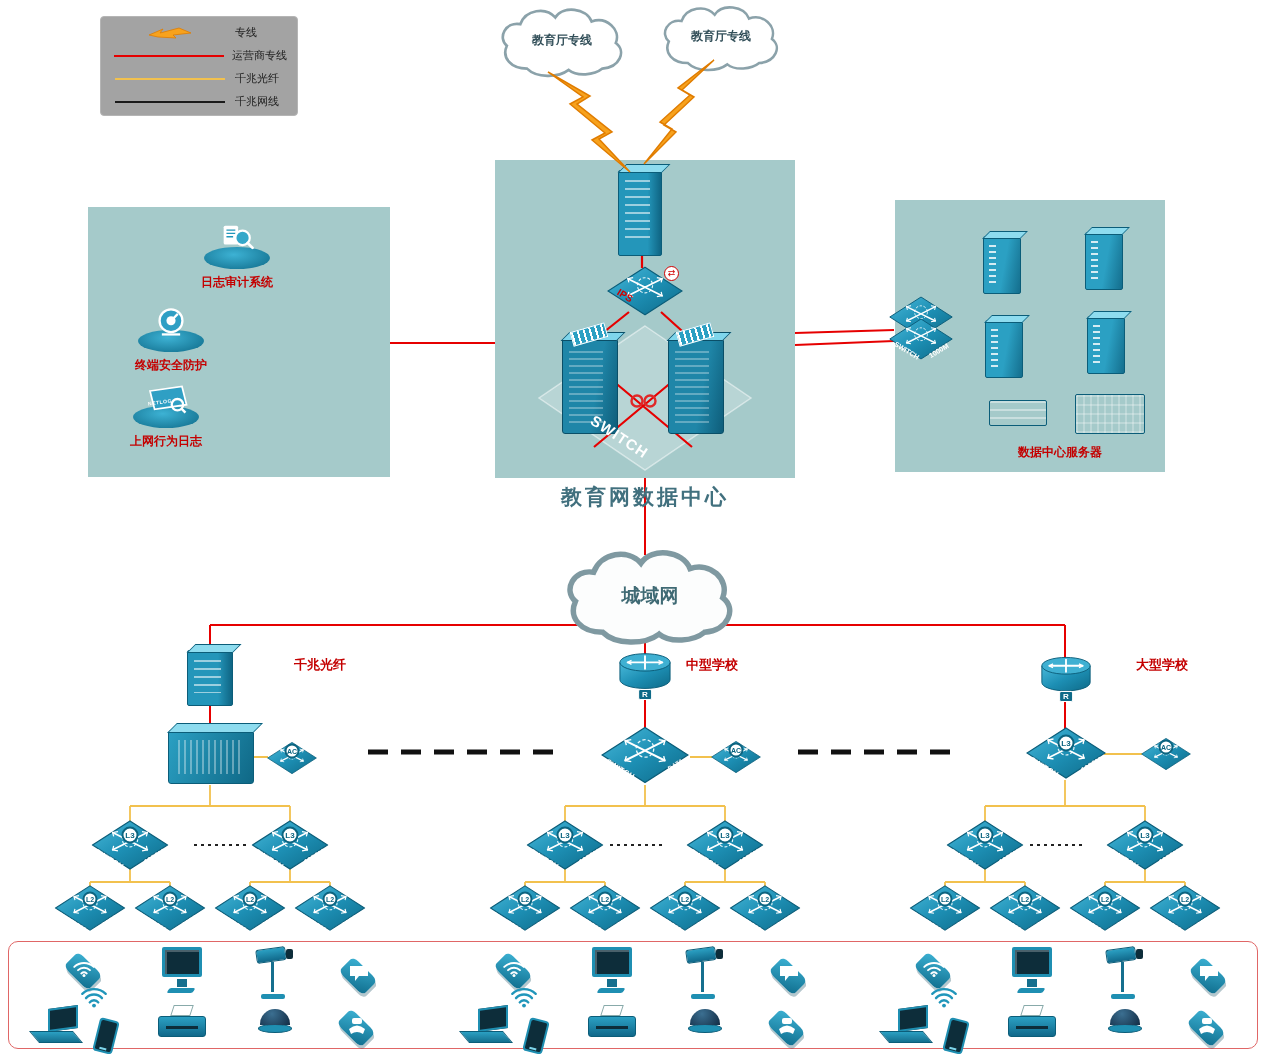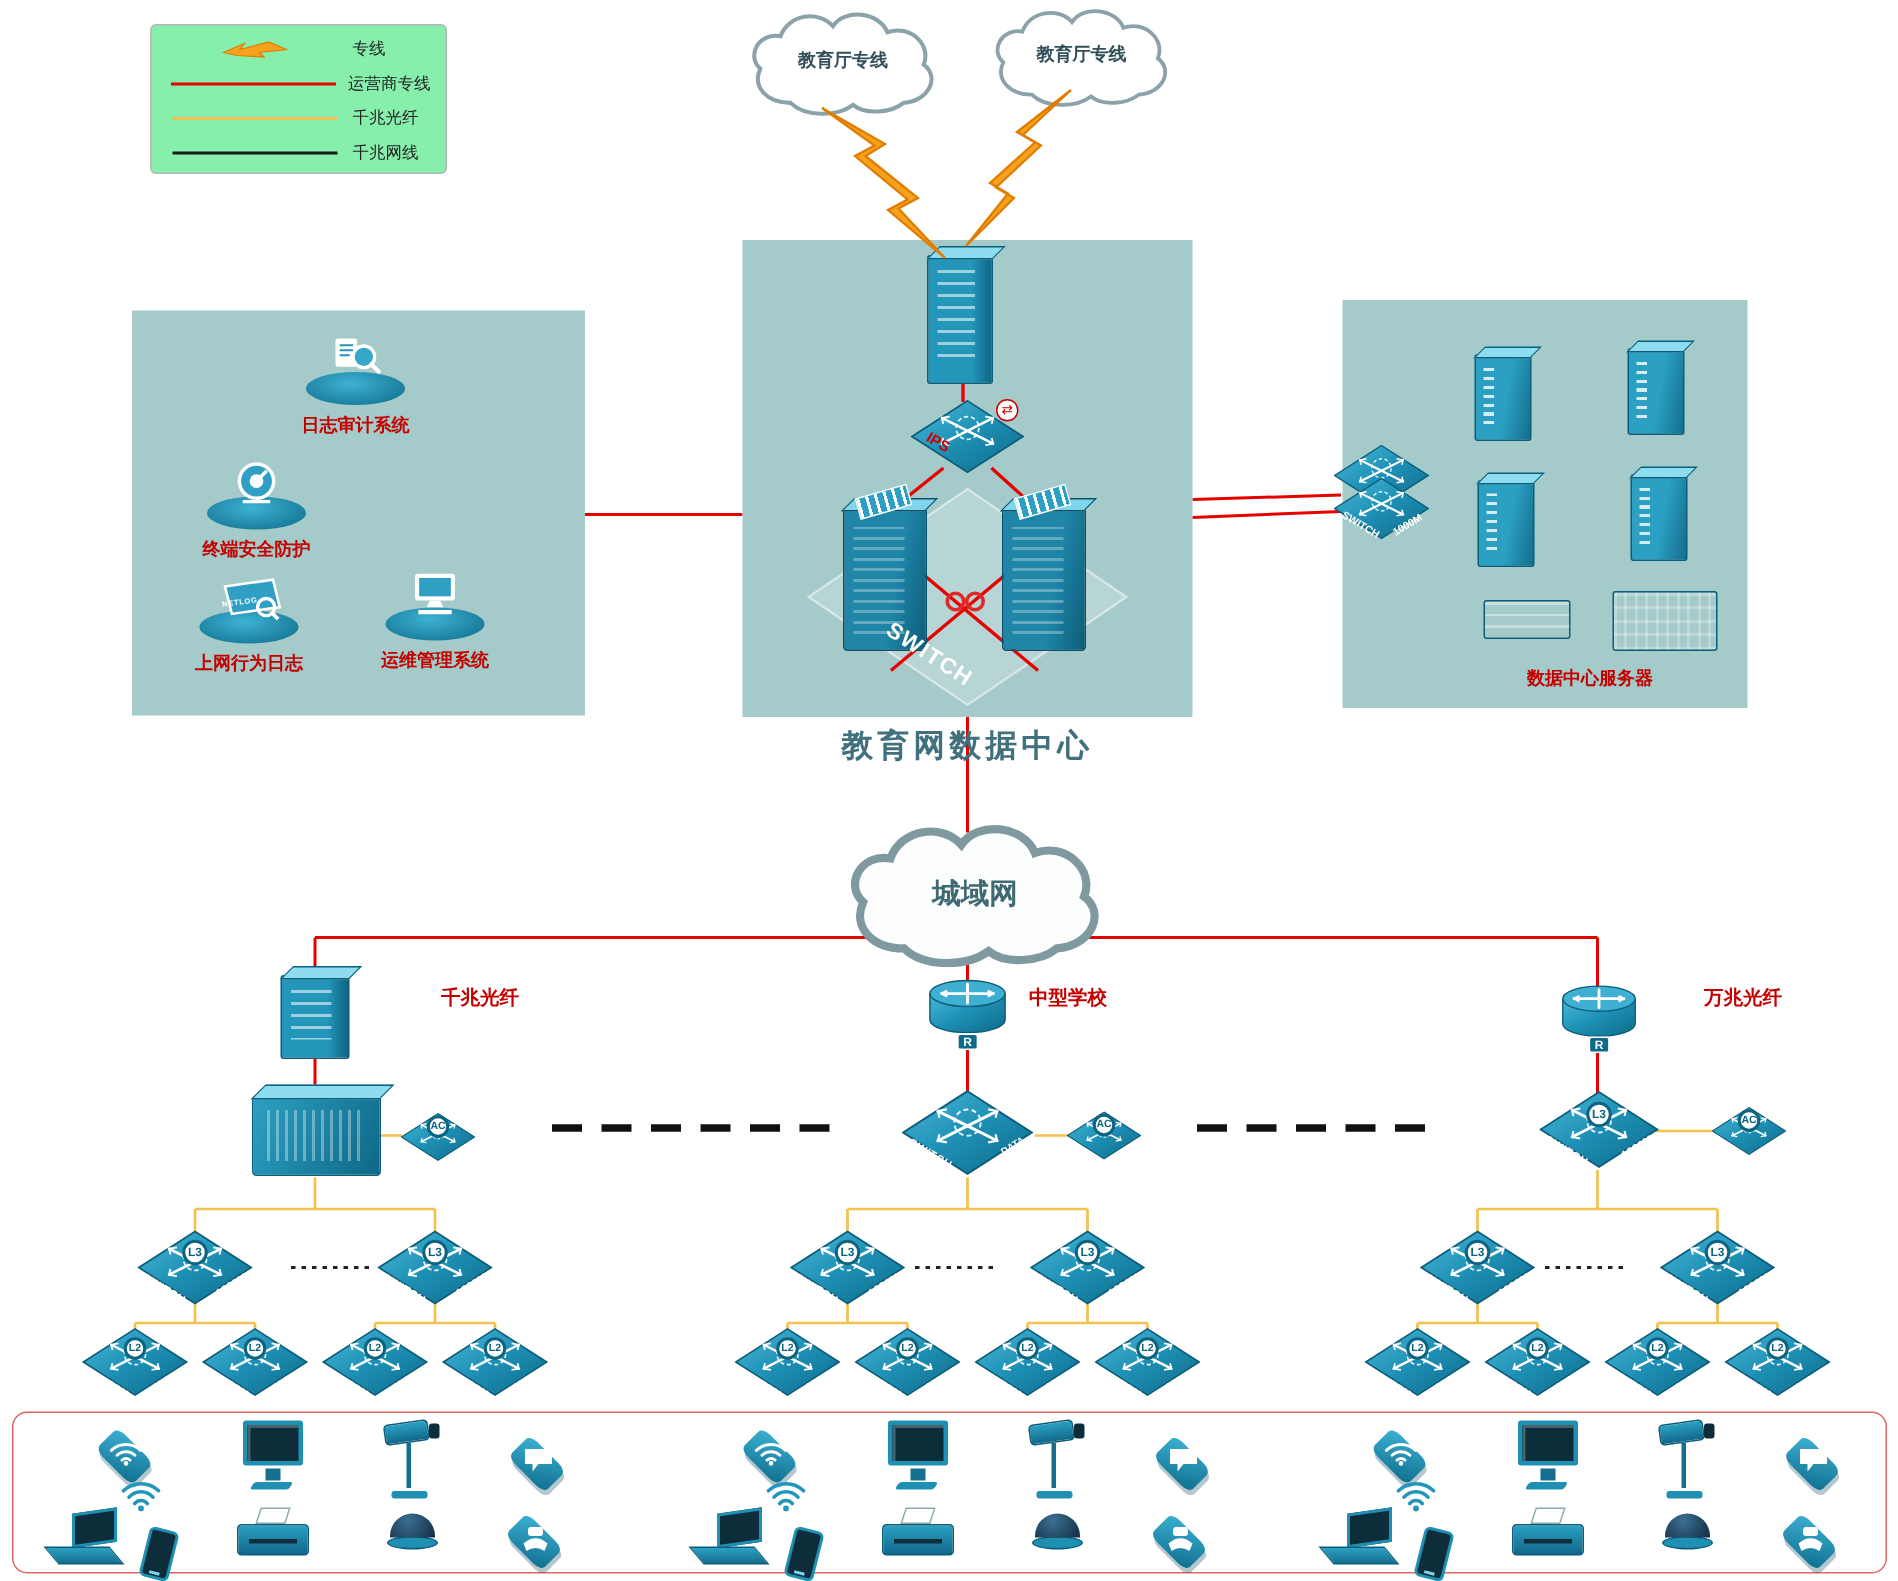--- a/index.html
+++ b/index.html
@@ -5,21 +5,21 @@
 *{margin:0;padding:0;box-sizing:border-box}
 body{background:#fff}
 #cv{position:relative;width:1265px;height:1054px;background:#fff;overflow:hidden;
     font-family:"Liberation Sans","DejaVu Sans",sans-serif}
 .abs{position:absolute}
 svg.layer{position:absolute;left:0;top:0;z-index:1}
 svg.top{position:absolute;left:0;top:0;z-index:4;pointer-events:none}
 .zone{position:absolute;background:#a5caca;z-index:2}
 .redlbl{position:absolute;z-index:3;color:#c40000;font-weight:bold;font-size:13px;text-align:center;white-space:nowrap}
 
-.legend{position:absolute;left:100px;top:16px;width:198px;height:100px;background:#86efac;border:1px solid #b5b5b5;border-radius:4px;z-index:3;padding:4px 10px}
+.legend{position:absolute;left:100px;top:16px;width:198px;height:100px;background:#a3a3a3;border:1px solid #b5b5b5;border-radius:4px;z-index:3;padding:4px 10px}
 .lrow{display:flex;align-items:center;height:23px}
 .lsym{width:118px;display:flex;align-items:center;justify-content:center}
 .lline{width:110px;height:0;border-top-style:solid}
 .llabel{font-size:11px;color:#222;margin-left:6px;white-space:nowrap}
 
 .cloud{position:absolute;z-index:2}
 .cloud svg{display:block;width:100%;height:100%}
 .ctext{position:absolute;left:0;width:100%;text-align:center;font-weight:bold;color:#33505a}
 
 .sw{position:absolute;z-index:2}
@@ -192,27 +192,20 @@
     <div class="elabel">终端安全防护</div>
   </div>
   <div class="eic" style="left:30px;top:176px">
     <svg width="46" height="32">
           <use href="#gcard"></use>
         </svg>
     <span class="nb">NETLOG</span>
     <div class="pad"></div>
     <div class="elabel">上网行为日志</div>
   </div>
-  <div class="eic" style="left:154px;top:174px">
-    <svg width="40" height="32">
-          <use href="#gmon2"></use>
-        </svg>
-    <div class="pad"></div>
-    <div class="elabel">运维管理系统</div>
-  </div>
 </div>
 
 <div class="zone" style="left:495px;top:160px;width:300px;height:318px">
   <svg style="position:absolute;left:40px;top:162px" width="220" height="152">
     <polygon points="110,4 216,76 110,148 4,76" fill="rgba(255,255,255,.22)" stroke="rgba(255,255,255,.5)" stroke-width="1.5"></polygon>
   </svg>
   <svg style="position:absolute;left:0;top:0" width="300" height="318">
     <path d="M147 96 V108 M134 152 L99 180 M166 152 L197 180 M99 205 L197 287 M197 205 L99 287" stroke="#e60000" stroke-width="2.2" fill="none"></path>
   </svg>
   <div class="fw" style="left:123px;top:10px;width:44px;height:86px">
@@ -437,21 +430,21 @@
 </div>
 <div class="sw small" style="left:729px;top:885px;width:72px;height:46px">
   <svg class="body" viewBox="0 0 80 52">
         <use href="#d"></use>
       </svg>
   <div class="badge">L2</div>
   <span class="t1">SWITCH</span>
   <span class="t2">1000M</span>
 </div>
 
-<div class="redlbl" style="left:1110px;top:656px;width:104px">万兆光纤</div>
+<div class="redlbl" style="left:1110px;top:656px;width:104px">大型学校</div>
 <div class="router" style="left:1040px;top:654px;width:52px;height:44px">
   <svg viewBox="0 0 56 46">
         <use href="#r"></use>
       </svg>
   <span class="rbadge">R</span>
 </div>
 <div class="sw" style="left:1026px;top:727px;width:80px;height:52px">
   <svg class="body" viewBox="0 0 80 52">
         <use href="#d"></use>
       </svg>

